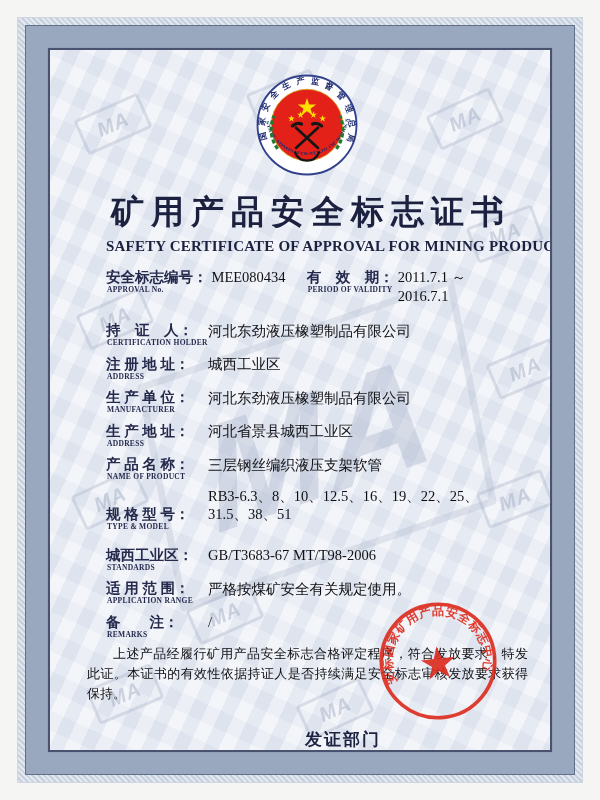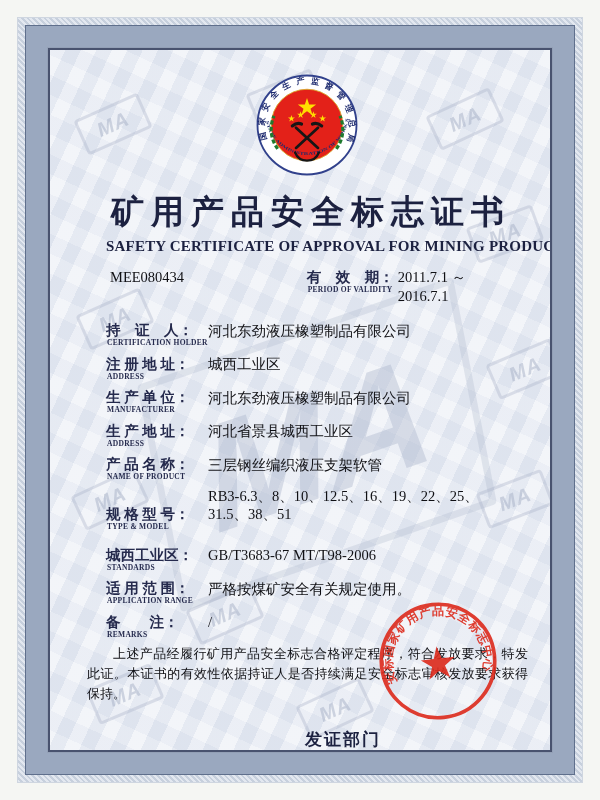--- a/index.html
+++ b/index.html
@@ -128,20 +128,24 @@
             </svg>
           </div>
 
           <div class="title">矿用产品安全标志证书</div>
           <div class="subtitle">SAFETY CERTIFICATE OF APPROVAL FOR MINING PRODUCTS</div>
 
           <div class="rows">
 
             <div class="hdr-row">
               <div class="group left">
+                <div class="lblblock">
+                  <span class="cn">安全标志编号：</span>
+                  <span class="en">APPROVAL No.</span>
+                </div>
                 <div class="val">MEE080434</div>
               </div>
               <div class="group">
                 <div class="lblblock">
                   <span class="cn">有　效　期：</span>
                   <span class="en">PERIOD OF VALIDITY</span>
                 </div>
                 <div class="val">2011.7.1 ～ 2016.7.1</div>
               </div>
             </div>

